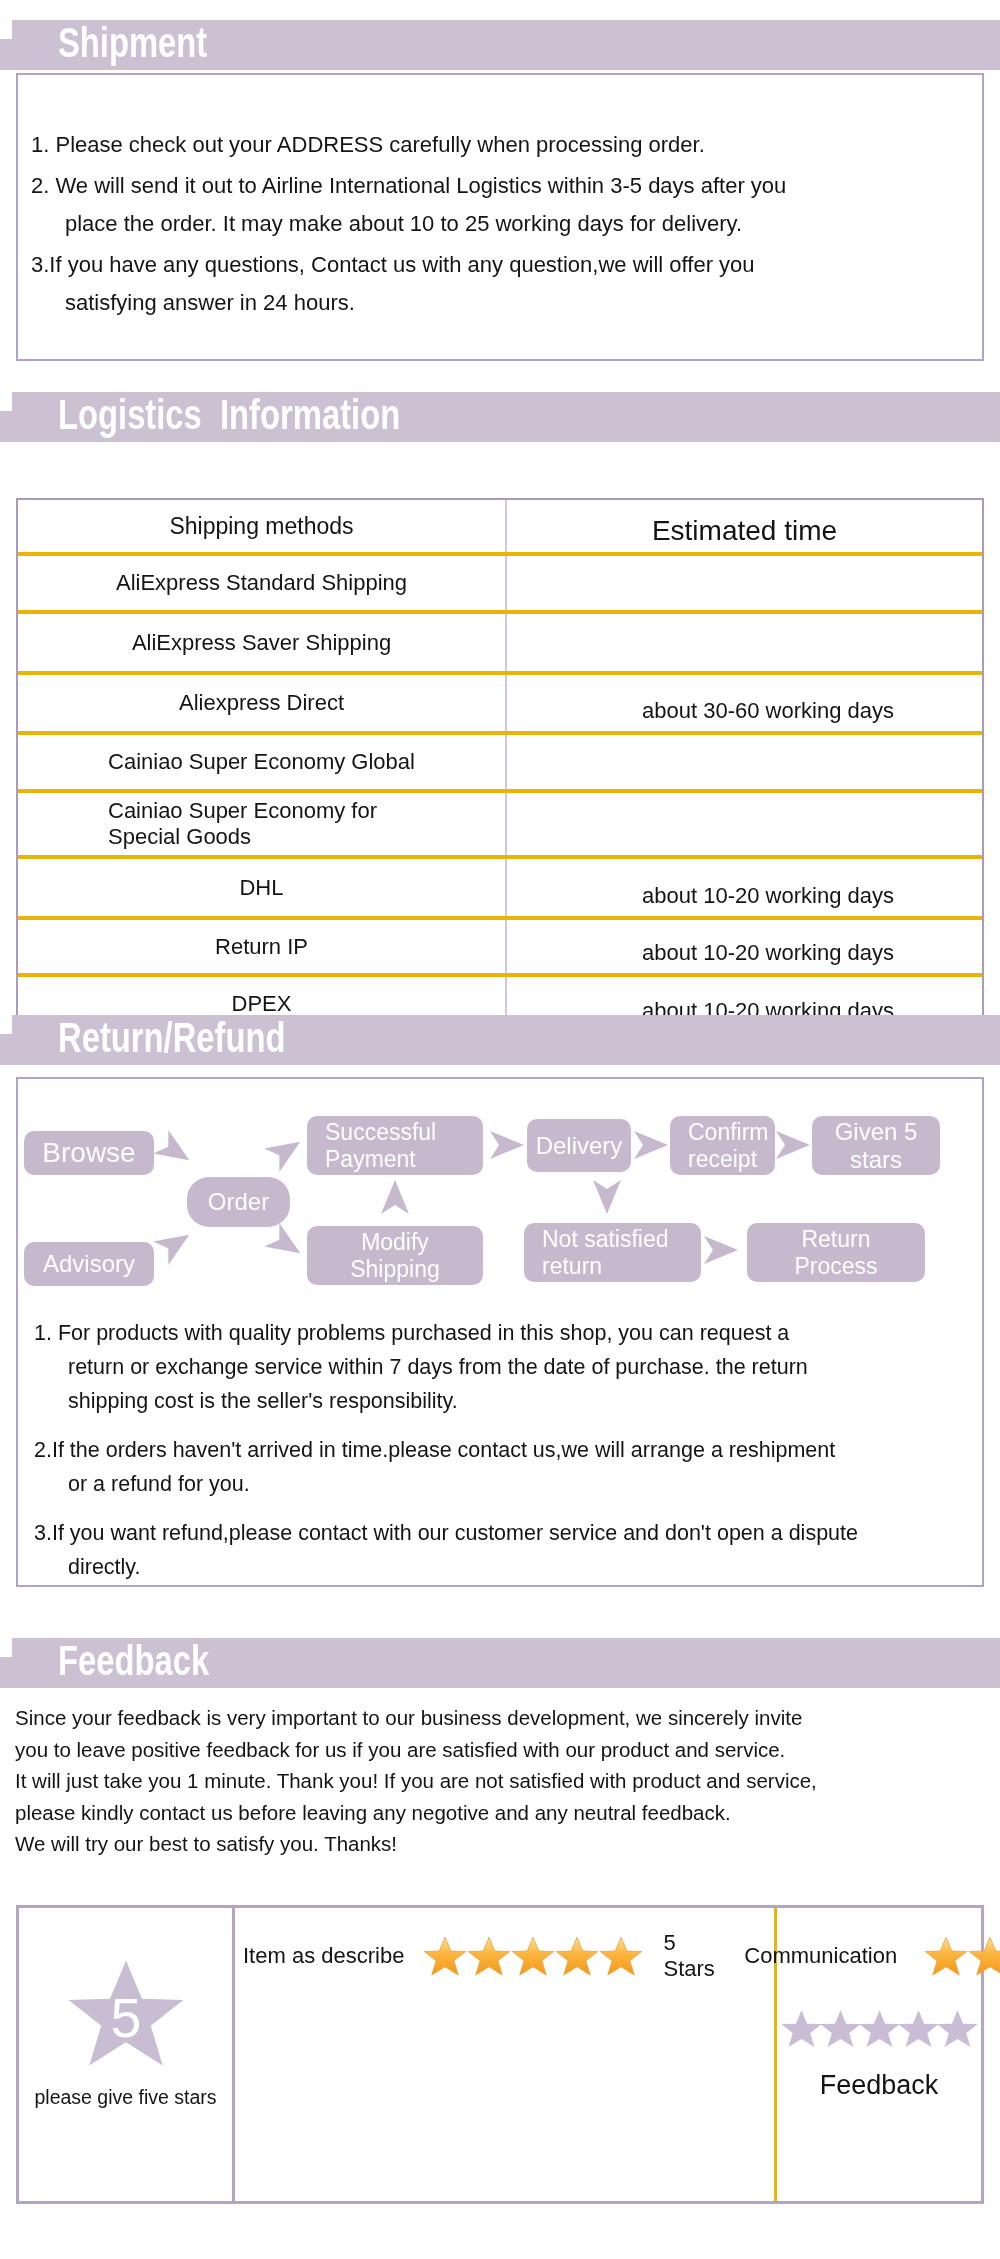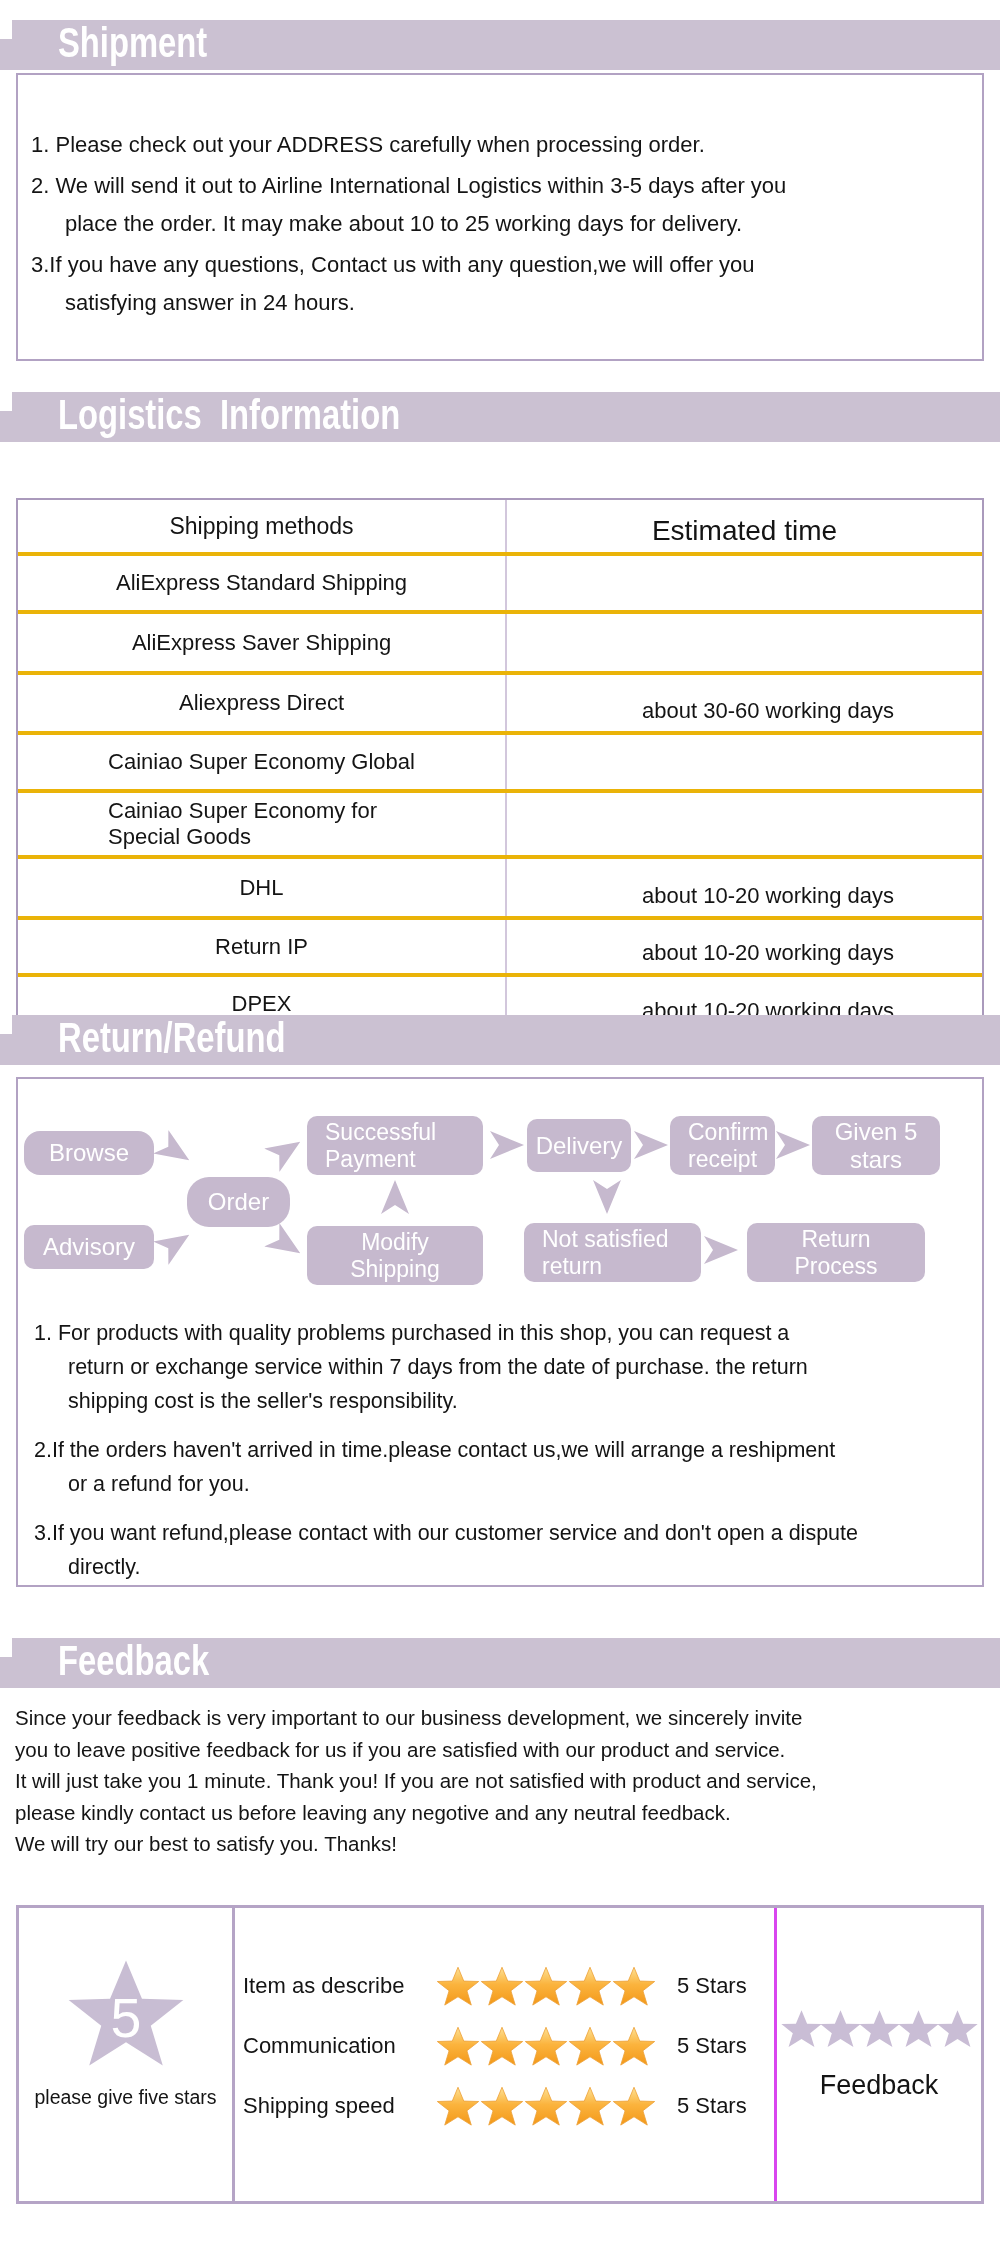--- a/index.html
+++ b/index.html
@@ -30,22 +30,22 @@
   .lhdr{font-size:23px;}
   .lleft{justify-content:flex-start;text-align:left;padding-left:90px;line-height:26px;}
   .hr0{height:52px}.hr1{height:54px}.hr2{height:57px}.hr3{height:56px}.hr4{height:54px}
   .hr5{height:62px}.hr6{height:57px}.hr7{height:53px}.hr8{height:54px}
 
   
   .fnode{position:absolute;background:#c6b9ce;border-radius:10px;color:#ffffff;
          display:flex;align-items:center;justify-content:center;text-align:center;
          font-size:23px;line-height:1.15;white-space:pre-line;box-sizing:border-box;}
   .fnode.la{justify-content:flex-start;text-align:left;padding-left:18px;}
-  .n-browse{left:6px;top:52px;width:130px;height:44px;font-size:24px;border-radius:16px;}
-  .n-advisory{left:6px;top:146px;width:130px;height:44px;font-size:24px;}
+  .n-browse{left:6px;top:52px;width:130px;height:44px;font-size:28px;}
+  .n-advisory{left:6px;top:163px;width:130px;height:44px;font-size:24px;}
   .n-order{left:169px;top:98px;width:103px;height:50px;font-size:24px;border-radius:22px;}
   .n-payment{left:289px;top:37px;width:176px;height:59px;}
   .n-modify{left:289px;top:147px;width:176px;height:59px;}
   .n-delivery{left:509px;top:40px;width:104px;height:53px;font-size:24px;}
   .n-confirm{left:652px;top:37px;width:105px;height:59px;padding-left:14px;}
   .n-given{left:794px;top:37px;width:128px;height:59px;font-size:24px;}
   .n-notsat{left:506px;top:144px;width:177px;height:59px;padding-left:16px;}
   .n-return{left:729px;top:144px;width:178px;height:59px;}
   .dart{position:absolute;width:34px;height:28px;}
   .dart svg{display:block;width:100%;height:100%;}
@@ -67,21 +67,21 @@
   
   .fb-par{position:absolute;left:15px;top:1702px;width:968px;font-size:20.5px;line-height:31.5px;white-space:pre-line;}
 
   .ftable{position:absolute;left:16px;top:1905px;width:968px;height:299px;border:3px solid #b5a4c6;
           box-sizing:border-box;display:grid;grid-template-columns:216px 542px 1fr;background:#fff;}
   .fcol{box-sizing:border-box;}
   .fcol1{border-right:3px solid #b5a4c6;display:flex;flex-direction:column;align-items:center;
          justify-content:center;padding-bottom:44px;}
   .bigstar-svg{width:116px;height:111px;display:block;}
   .caption{font-size:19.5px;margin-top:18px;white-space:nowrap;}
-  .fcol2{border-right:3px solid #d946ef;display:flex;flex-direction:column;gap:16px;padding:56px 0 0 8px;}
+  .fcol2{border-right:3px solid #eab308;display:flex;flex-direction:row;gap:16px;padding:26px 0 0 8px;}
   .frow{display:flex;align-items:center;height:44px;}
   .flabel{width:194px;font-size:22px;}
   .fstars{display:flex;gap:2px;}
   .gs{width:42px;height:40px;display:block;}
   .fvalue{margin-left:22px;font-size:22px;}
   .fcol3{display:flex;flex-direction:column;align-items:center;justify-content:center;}
   .pstars{display:flex;}
   .ps{width:41px;height:39px;display:block;margin:0 -1px;color:#c9bdd5;}
   .fb-word{font-size:27px;margin-top:22px;}
 </style>

